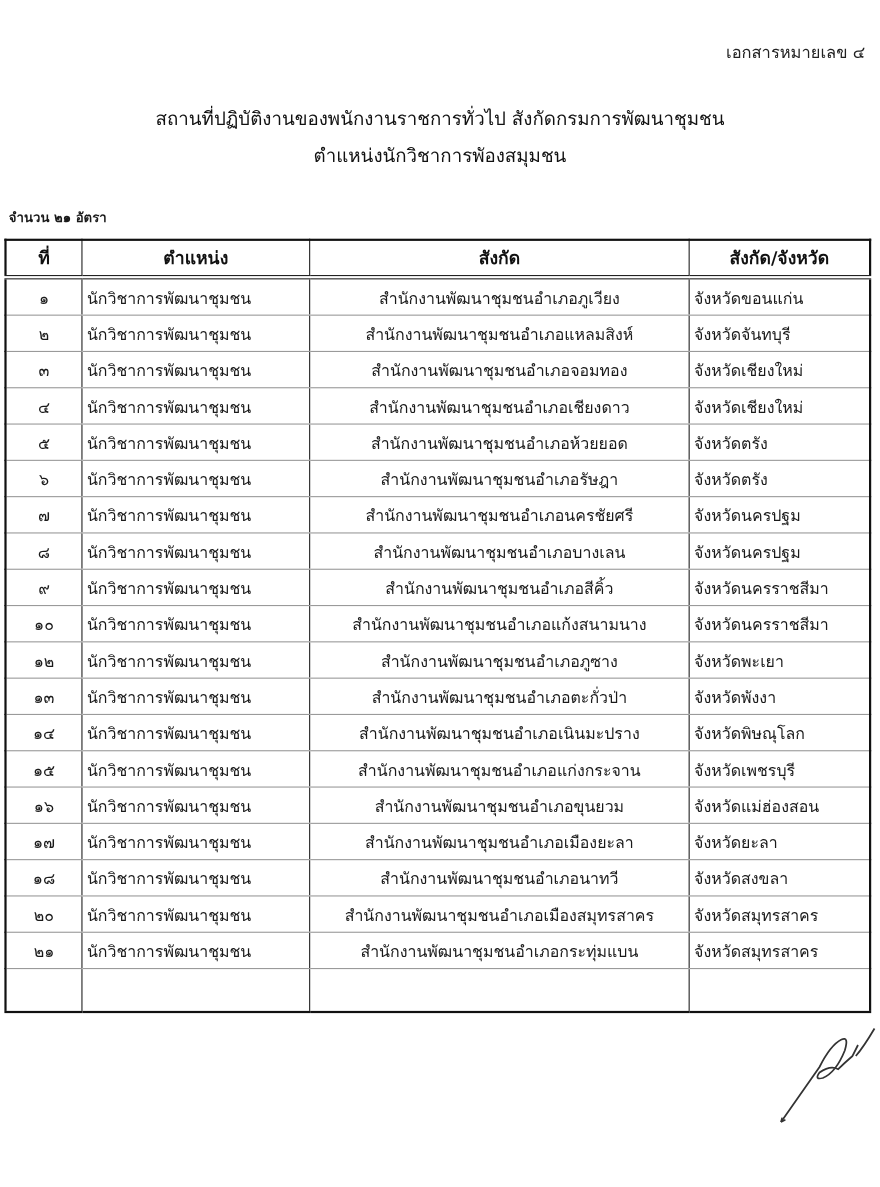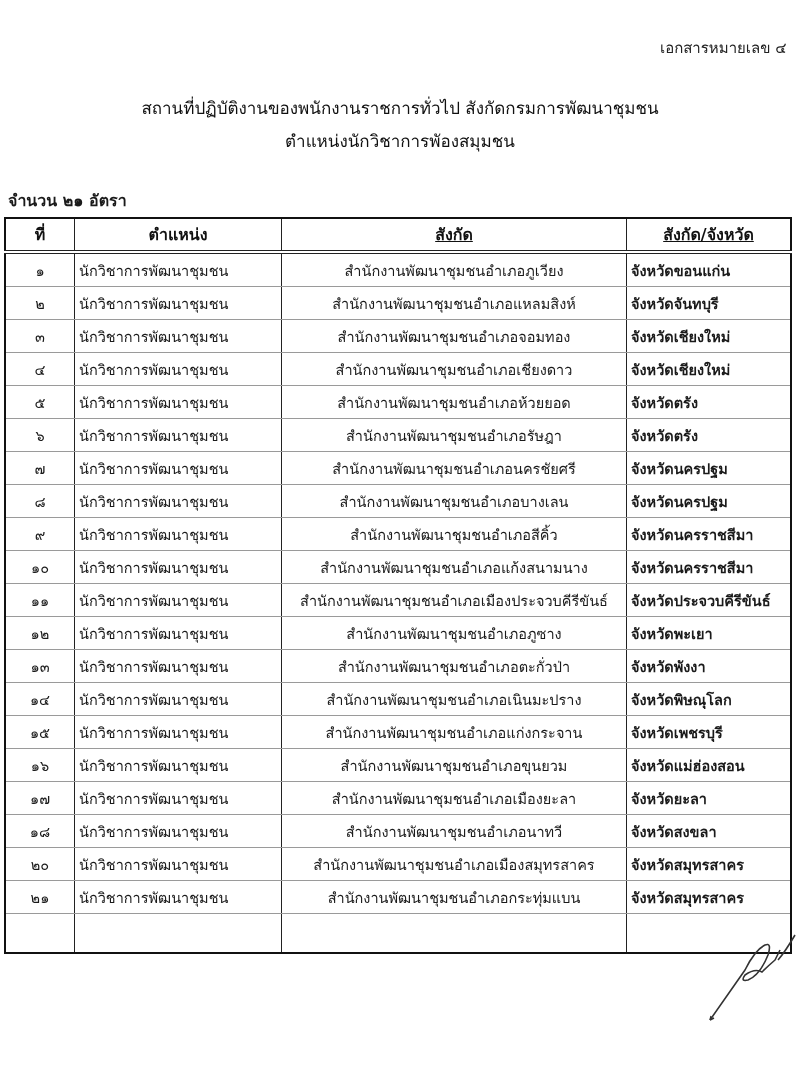--- a/index.html
+++ b/index.html
@@ -4,38 +4,38 @@
 <style>
   html, body { margin:0; padding:0; }
   body {
     width:800px; height:1079px; background:#ffffff; position:relative; overflow:hidden;
     font-family:"DejaVu Sans", "Liberation Sans", sans-serif; color:#1a1a1a;
   }
   .docnum { position:absolute; top:36px; left:660px; font-size:15px; white-space:nowrap; color:#222; }
   .title { position:absolute; left:0; width:800px; text-align:center; font-size:17px; font-weight:normal; color:#111; }
   .t1 { top:94px; }
   .t2 { top:127px; }
-  .count { position:absolute; top:188px; left:8px; font-size:16px; font-weight:bold; }
+  .count { position:absolute; top:188px; left:8px; font-size:12px; font-weight:bold; }
   table.main {
     position:absolute; top:217px; left:4px; width:788px;
     border-collapse:collapse; border:2px solid #111; font-size:14.5px;
   }
   table.main th {
     height:31px; font-weight:bold; font-size:16px; border-left:1.5px solid #222;
     border-bottom:4px double #222; padding:0; color:#111;
   }
   table.main td {
     height:32px; border-left:1.5px solid #222; border-bottom:1px solid #9a9a9a; padding:0 4px; white-space:nowrap;
   }
   table.main tr.empty td { height:38px; border-bottom:2px solid #111; }
   .c1 { width:60px; text-align:center; }
   .c2 { width:198px; }
   .c3 { width:336px; text-align:center; }
-  .c4 { text-align:left;font-weight:bold; }
-  th.c3, th.c4 { text-align:center;text-decoration:underline; }
+  .c4 { text-align:left; }
+  th.c3, th.c4 { text-align:center; }
   .signature { position:absolute; left:700px; top:930px; width:100px; height:100px; }
 </style>
 </head>
 <body>
 
 <div class="docnum">เอกสารหมายเลข ๔</div>
 <div class="title t1">สถานที่ปฏิบัติงานของพนักงานราชการทั่วไป สังกัดกรมการพัฒนาชุมชน</div>
 <div class="title t2">ตำแหน่งนักวิชาการพัองสมุมชน</div>
 <div class="count">จำนวน ๒๑ อัตรา</div>
 
@@ -103,26 +103,20 @@
         <td class="c3">สำนักงานพัฒนาชุมชนอำเภอสีคิ้ว</td>
         <td class="c4">จังหวัดนครราชสีมา</td>
       </tr>
       <tr>
         <td class="c1">๑๐</td>
         <td class="c2">นักวิชาการพัฒนาชุมชน</td>
         <td class="c3">สำนักงานพัฒนาชุมชนอำเภอแก้งสนามนาง</td>
         <td class="c4">จังหวัดนครราชสีมา</td>
       </tr>
       <tr>
-        <td class="c1">๑๑</td>
-        <td class="c2">นักวิชาการพัฒนาชุมชน</td>
-        <td class="c3">สำนักงานพัฒนาชุมชนอำเภอเมืองประจวบคีรีขันธ์</td>
-        <td class="c4">จังหวัดประจวบคีรีขันธ์</td>
-      </tr>
-      <tr>
         <td class="c1">๑๒</td>
         <td class="c2">นักวิชาการพัฒนาชุมชน</td>
         <td class="c3">สำนักงานพัฒนาชุมชนอำเภอภูซาง</td>
         <td class="c4">จังหวัดพะเยา</td>
       </tr>
       <tr>
         <td class="c1">๑๓</td>
         <td class="c2">นักวิชาการพัฒนาชุมชน</td>
         <td class="c3">สำนักงานพัฒนาชุมชนอำเภอตะกั่วป่า</td>
         <td class="c4">จังหวัดพังงา</td>

